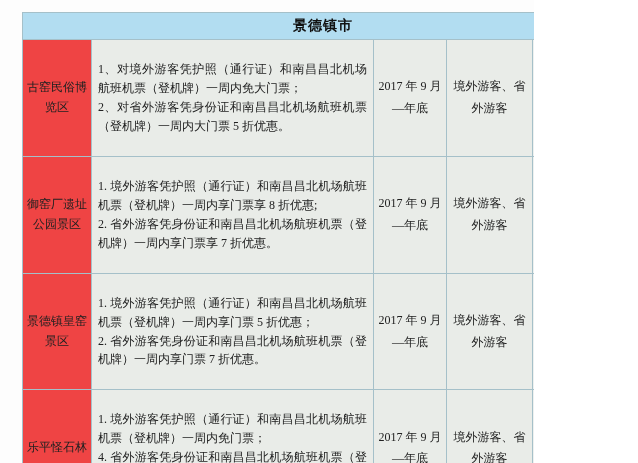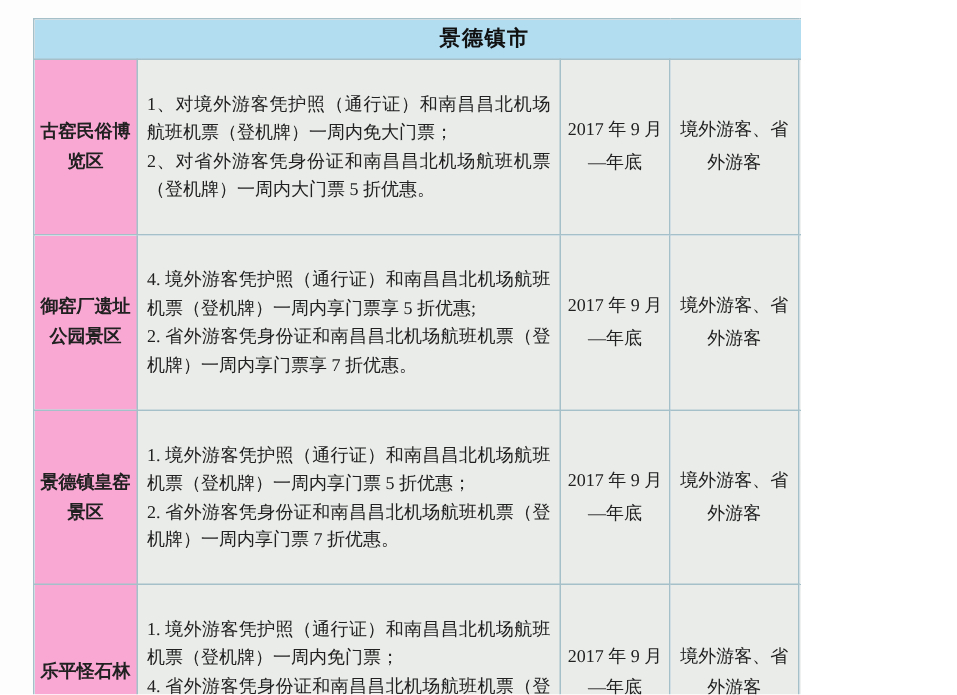--- a/index.html
+++ b/index.html
@@ -27,26 +27,25 @@
     background:#b2ddf1;
     height:24px;
     text-align:center;
     font-family:"Liberation Sans","DejaVu Sans",sans-serif;
     font-weight:bold;
     font-size:14px;
     color:#111;
     letter-spacing:1px;
   }
   .name-cell {
-    background:#f9a8d4;
+    background:#ef4444;
     text-align:center;
     font-size:12px;
     line-height:1.65;
     padding:2px 2px;
-    font-weight:bold;
   }
   .desc-cell {
     background:#e9ece8;
     font-size:12px;
     line-height:1.58;
     padding:20px 6px;
     text-align:justify;
   }
   .desc-cell p { margin:0; }
   .period-cell {
@@ -106,21 +105,21 @@
       <td class="audience-cell">境外游客、省外游客</td>
       <td class="blank-cell">
         <div class="smudge a1"></div>
         <div class="smudge a2"></div>
       </td>
     </tr>
 
     <tr style="height:81px">
       <td class="name-cell">御窑厂遗址公园景区</td>
       <td class="desc-cell">
-        <p>4. 境外游客凭护照（通行证）和南昌昌北机场航班机票（登机牌）一周内享门票享 5 折优惠;</p>
+        <p>1. 境外游客凭护照（通行证）和南昌昌北机场航班机票（登机牌）一周内享门票享 8 折优惠;</p>
         <p>2. 省外游客凭身份证和南昌昌北机场航班机票（登机牌）一周内享门票享 7 折优惠。</p>
       </td>
       <td class="period-cell">2017 年 9 月—年底</td>
       <td class="audience-cell">境外游客、省外游客</td>
       <td class="blank-cell"></td>
     </tr>
 
     <tr style="height:83px">
       <td class="name-cell">景德镇皇窑景区</td>
       <td class="desc-cell">

